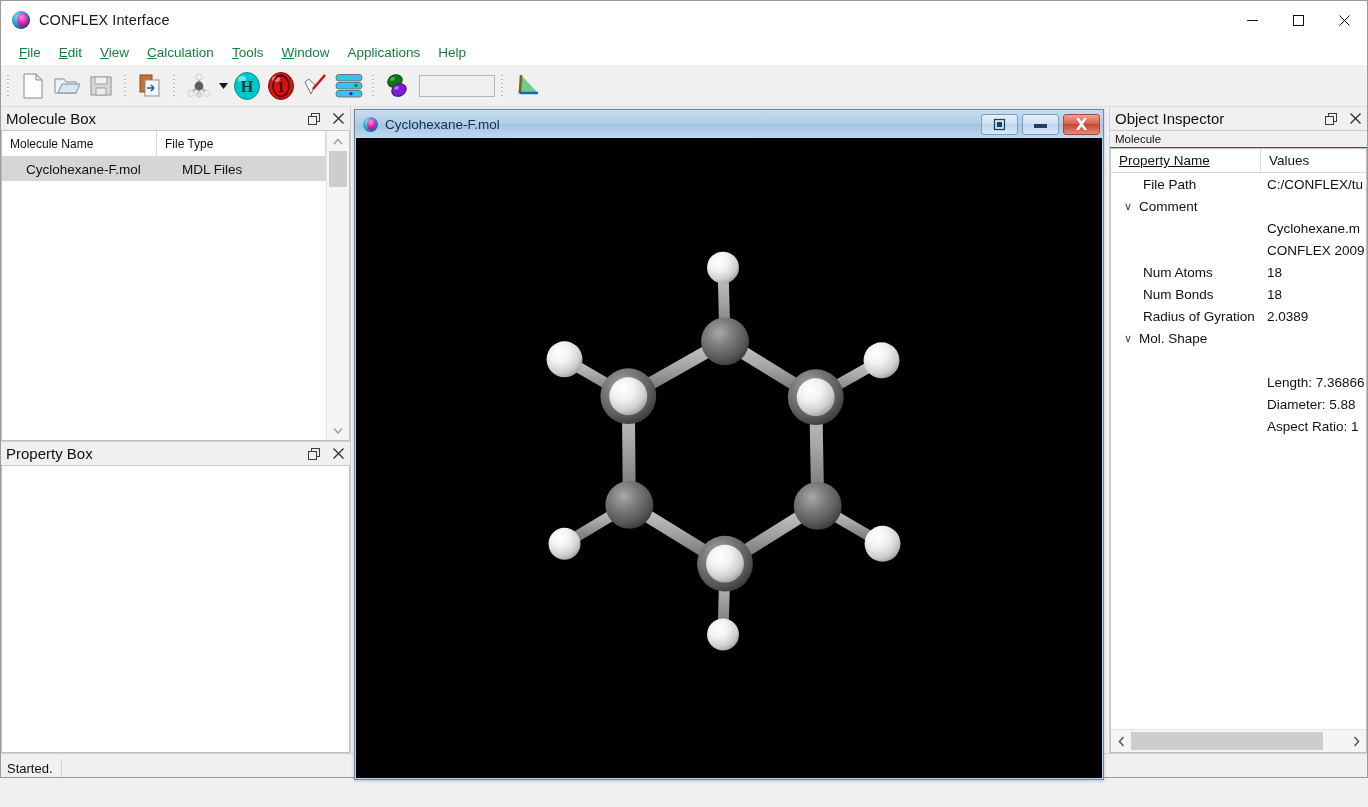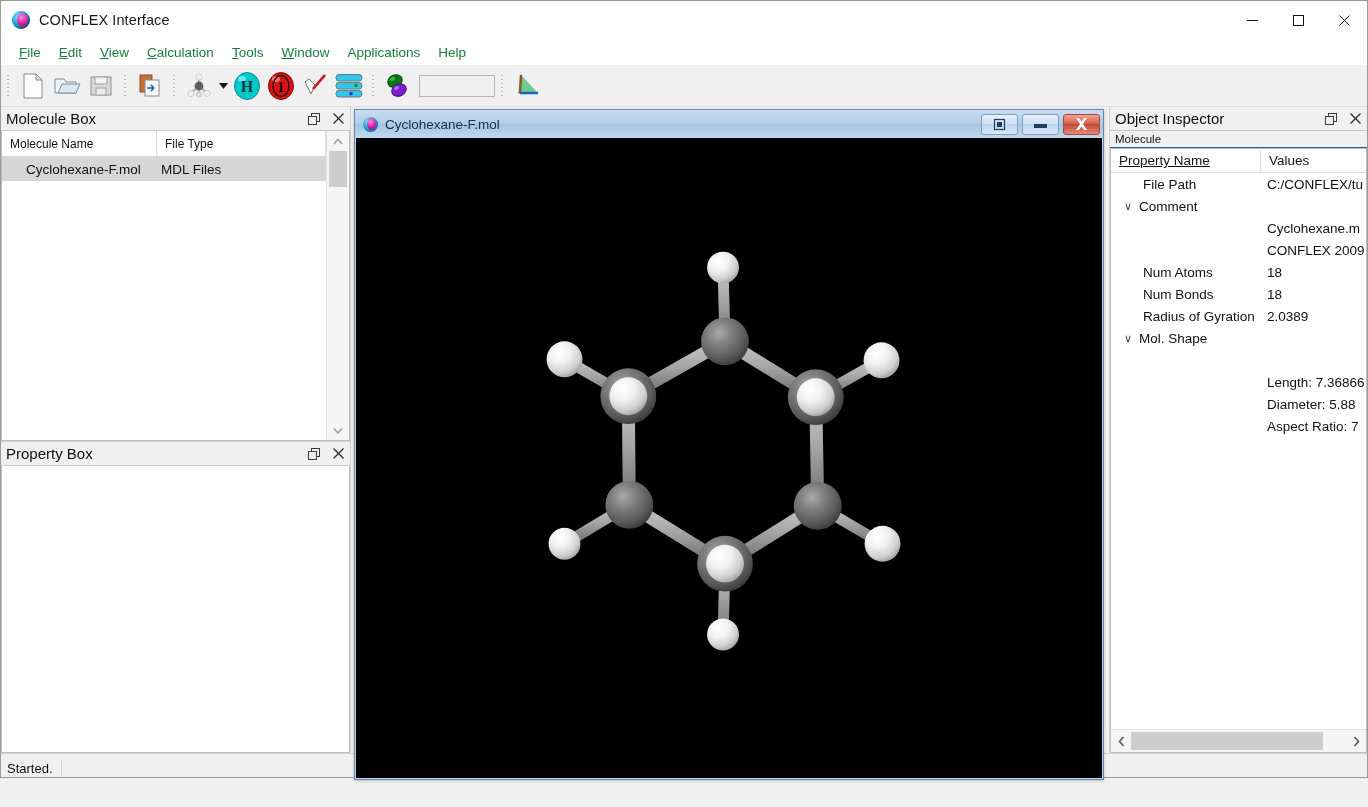--- a/index.html
+++ b/index.html
@@ -198,21 +198,21 @@
   .tbl-row {
     display: flex;
     height: 24px;
     font-size: 13.5px;
     color: #111;
     cursor: default;
   }
   .tbl-row.sel { background: #d6d6d6; }
   .td { display: flex; align-items: center; overflow: hidden; white-space: nowrap; }
   .td.c1 { width: 155px; flex: 0 0 155px; padding-left: 24px; }
-  .td.c2 { flex: 1 1 auto; padding-left: 4px; }
+  .td.c2 { flex: 1 1 auto; padding-left: 4px; margin-left: 21px; }
 
   
   .vscroll {
     width: 23px; flex: 0 0 23px;
     background: #f5f5f5;
     border-left: 1px solid #e3e3e3;
     display: flex;
     flex-direction: column;
     position: relative;
   }
@@ -812,21 +812,21 @@
             <div class="oi-row">
               <div class="oi-pn indent">
                 <span></span>
               </div>
               <div class="oi-val">Diameter: 5.88</div>
             </div>
             <div class="oi-row">
               <div class="oi-pn indent">
                 <span></span>
               </div>
-              <div class="oi-val">Aspect Ratio: 7</div>
+              <div class="oi-val">Aspect Ratio: 1</div>
             </div>
           </div>
         <div class="hscroll">
           <div class="hs-arrow">
             <svg width="7" height="11" viewBox="0 0 7 11">
                 <path d="M5.5 1 L1.5 5.5 L5.5 10" fill="none" stroke="currentColor" stroke-width="1.6"></path>
               </svg>
           </div>
           <div class="hs-track">
             <div class="hs-thumb"></div>

